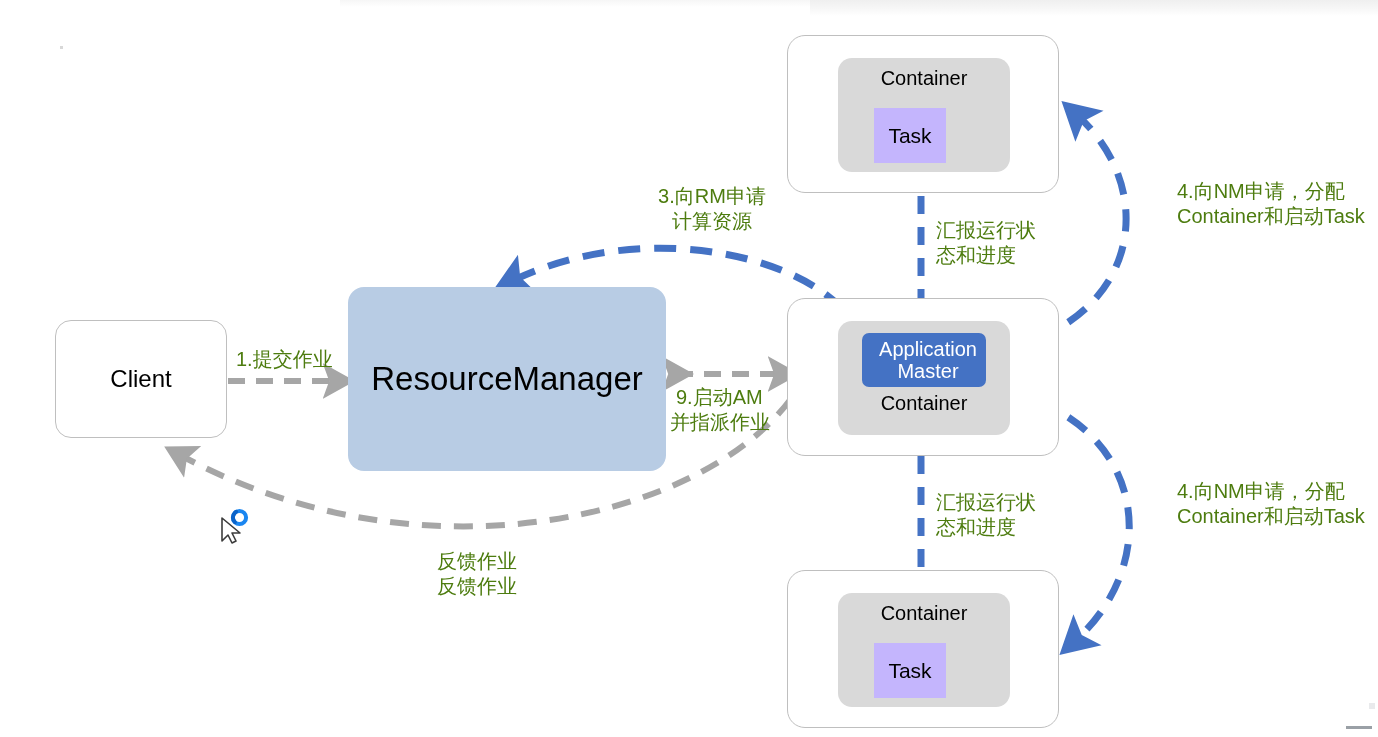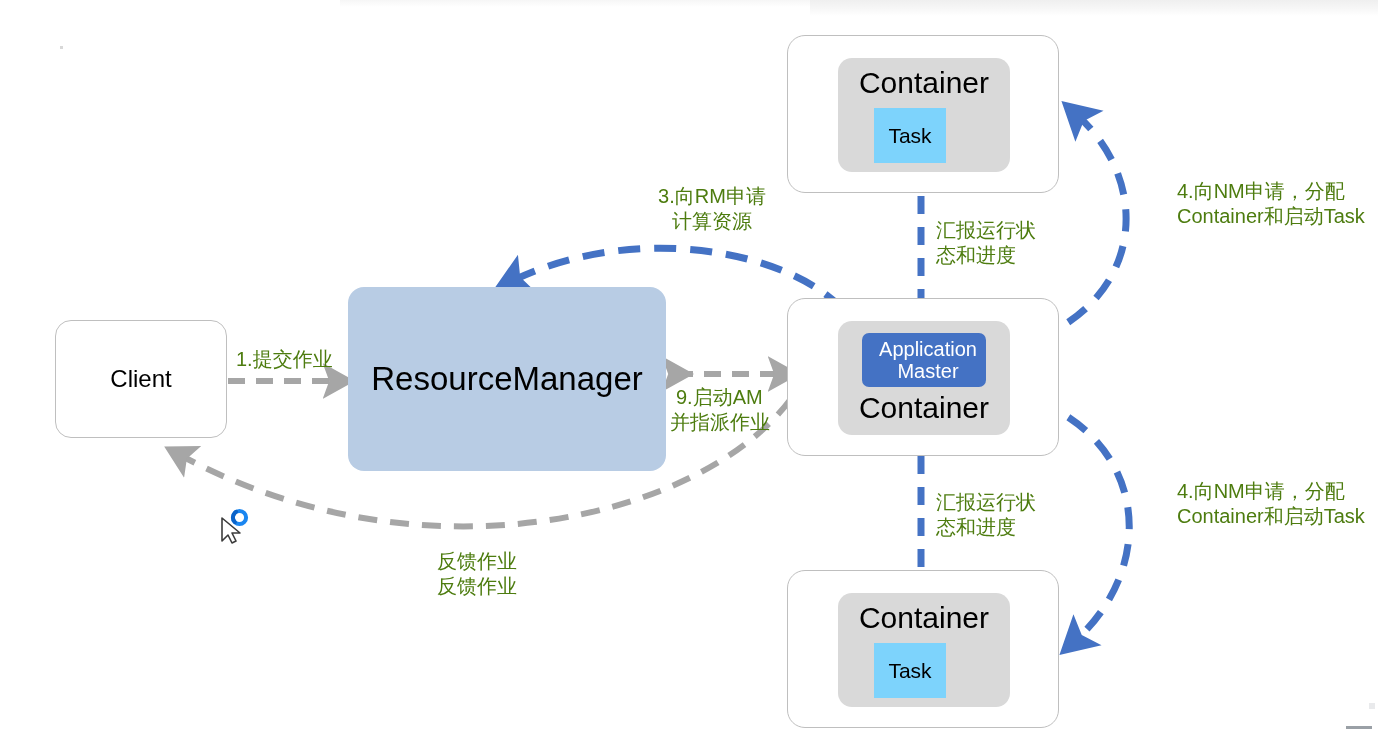--- a/index.html
+++ b/index.html
@@ -83,29 +83,29 @@
   .container-inner {
     position: absolute;
     box-sizing: border-box;
     background: #d9d9d9;
     border-radius: 14px;
     display: flex;
     flex-direction: column;
     align-items: center;
   }
   .container-label {
-    font-size: 30px;
+    font-size: 20px;
     color: #000000;
     line-height: 1;
     white-space: nowrap;
   }
   .task-box {
     position: absolute;
     box-sizing: border-box;
-    background: #7dd3fc;
+    background: #c4b5fd;
     display: flex;
     align-items: center;
     justify-content: center;
     font-size: 21px;
     color: #000000;
   }
   .am-box {
     position: absolute;
     box-sizing: border-box;
     background: #4472c4;

